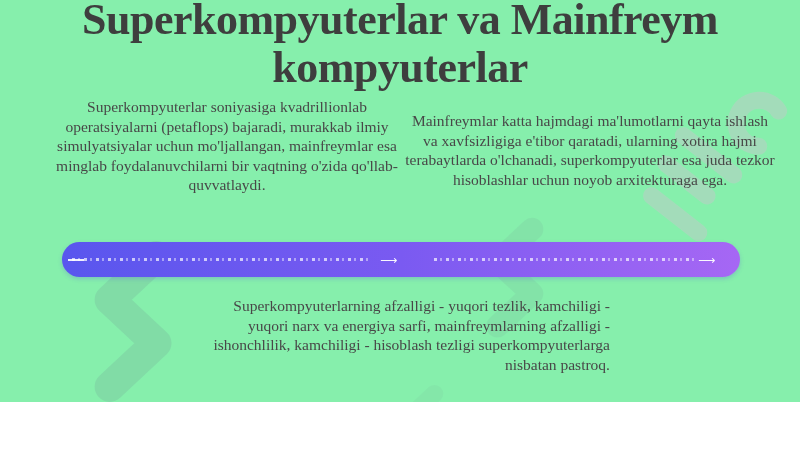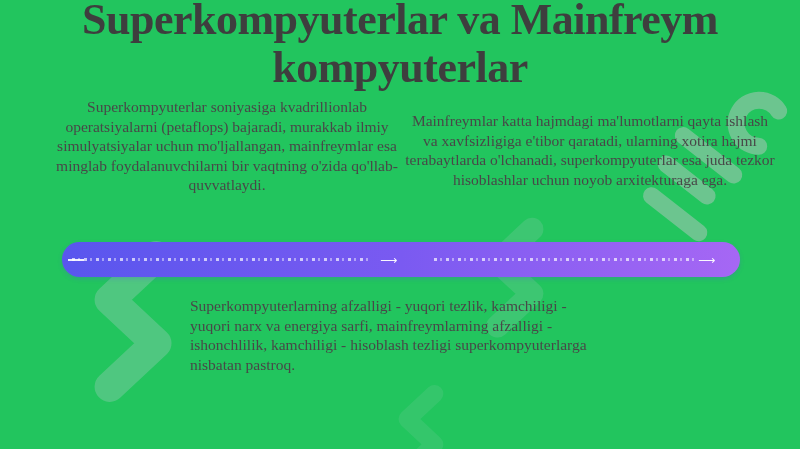--- a/index.html
+++ b/index.html
@@ -1,20 +1,20 @@
 <!DOCTYPE html>
 <html><head>
 <meta charset="utf-8">
 <style>
   html,body{margin:0;padding:0;background:#ffffff;}
   .slide{
     position:relative;
-    width:800px;height:449px;
+    width:800px;height:402px;
     overflow:hidden;
-    background:#22c55e;
+    background:#86efac;
     font-family:"Liberation Serif","DejaVu Serif",serif;
     color:#4a4a4a;
   }
   
   .title{
     position:absolute;top:-4px;left:0;right:0;
     text-align:center;
     font-size:44px;line-height:1.1;
     font-weight:600;
     color:#3e3e3e;
@@ -26,21 +26,21 @@
     position:absolute;
     text-align:center;
     font-size:15.5px;line-height:19.5px;
     color:#484848;
   }
   .col-left {top:97px;left:56px;width:342px;}
   .col-right{top:111px;left:404px;width:372px;text-align:center;}
   
   .summary{
     position:absolute;top:296px;left:190px;width:420px;
-    text-align:left;
+    text-align:right;
     font-size:15.5px;line-height:19.5px;
     color:#484848;
   }
   
   .bar{
     position:absolute;left:62px;top:242px;
     width:678px;height:35px;
     border-radius:18px;
     background:linear-gradient(90deg,#5956ee 0%,#7a5af1 50%,#a667f4 100%);
     box-shadow:0 2px 4px rgba(90,80,230,0.25);

